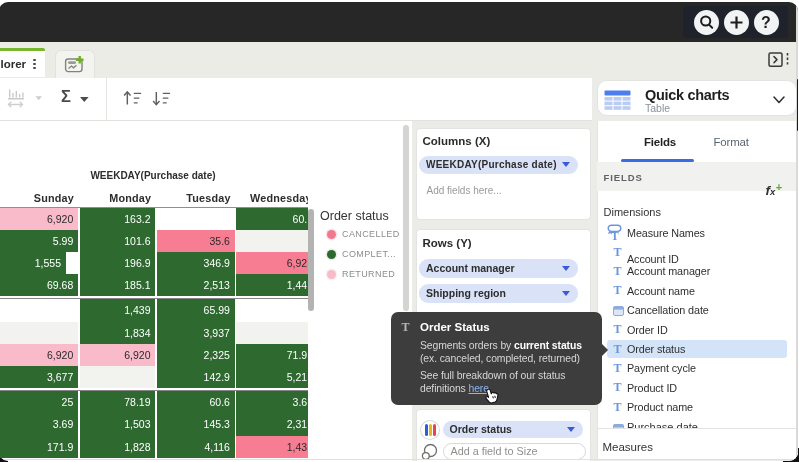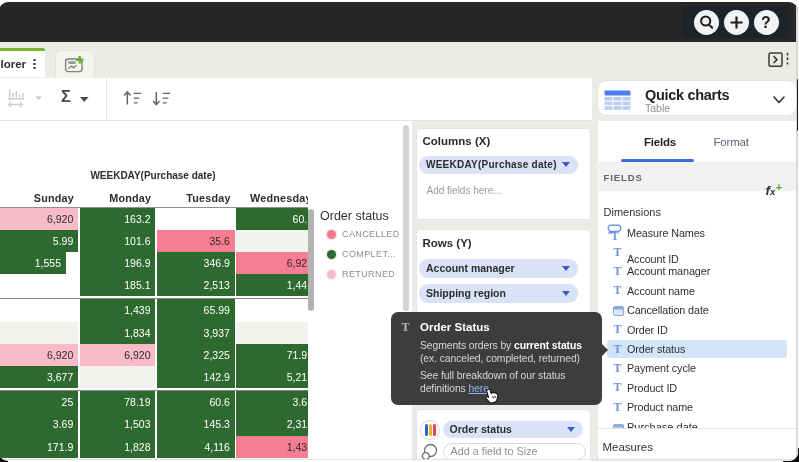--- a/index.html
+++ b/index.html
@@ -131,20 +131,21 @@
         <div class="cell g" style="left:79.7px;top:0px;width:75.8px;height:22.2px;">163.2</div>
         <div class="cell g" style="left:236.3px;top:0px;width:71.7px;height:22.2px;padding-right:0.8px;">60.</div>
         <div class="cell g" style="left:0px;top:22.2px;width:78.3px;height:22.2px;">5.99</div>
         <div class="cell g" style="left:79.7px;top:22.2px;width:75.8px;height:22.2px;">101.6</div>
         <div class="cell sp" style="left:156.9px;top:22.2px;width:78.0px;height:22.2px;">35.6</div>
         <div class="cell bd" style="left:236.3px;top:22.2px;width:71.7px;height:22.2px;padding-right:0.8px;"></div>
         <div class="cell g" style="left:0px;top:44.4px;width:66px;height:22.2px;">1,555</div>
         <div class="cell g" style="left:79.7px;top:44.4px;width:75.8px;height:22.2px;">196.9</div>
         <div class="cell g" style="left:156.9px;top:44.4px;width:78.0px;height:22.2px;">346.9</div>
         <div class="cell sp" style="left:236.3px;top:44.4px;width:71.7px;height:22.2px;padding-right:0.8px;">6,92</div>
+        <div class="cell g" style="left:0px;top:66.6px;width:78.3px;height:22.2px;">69.68</div>
         <div class="cell g" style="left:79.7px;top:66.6px;width:75.8px;height:22.2px;">185.1</div>
         <div class="cell g" style="left:156.9px;top:66.6px;width:78.0px;height:22.2px;">2,513</div>
         <div class="cell g" style="left:236.3px;top:66.6px;width:71.7px;height:22.2px;padding-right:0.8px;">1,44</div>
         <div class="cell g" style="left:0px;top:91.8px;width:78.3px;height:22px;margin-top:31px;">81.88</div>
         <div class="cell g" style="left:79.7px;top:91.8px;width:75.8px;height:22.2px;">1,439</div>
         <div class="cell g" style="left:156.9px;top:91.8px;width:78.0px;height:22.2px;">65.99</div>
         <div class="cell bd" style="left:0px;top:114.0px;width:78.3px;height:22.2px;"></div>
         <div class="cell g" style="left:79.7px;top:114.0px;width:75.8px;height:22.2px;">1,834</div>
         <div class="cell g" style="left:156.9px;top:114.0px;width:78.0px;height:22.2px;">3,937</div>
         <div class="cell bd" style="left:236.3px;top:114.0px;width:71.7px;height:22.2px;padding-right:0.8px;"></div>

